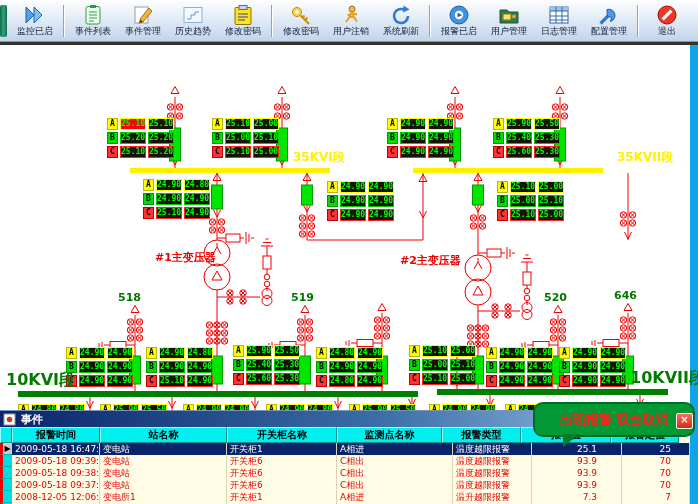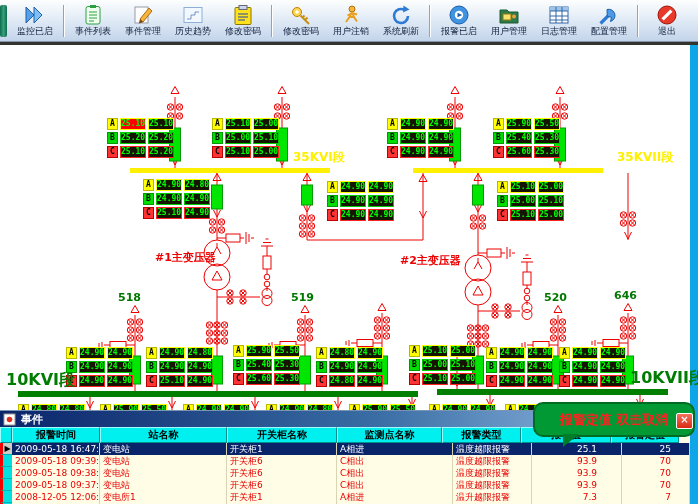--- a/index.html
+++ b/index.html
@@ -787,18 +787,18 @@
           <div class="rcell" style="width: 116px;">A相进</div>
           <div class="rcell" style="width: 79px;">温升越限报警</div>
           <div class="rcell num" style="padding-right: 24px; width: 90px;">7.3</div>
           <div class="rcell num" style="padding-right: 18px; width: 68px;">7</div>
         </div>
       </div>
   </div>
 
   <div class="close-btn">×</div>
 
-  <div class="popup">报警定值 双击取消</div>
+  <div class="popup">出现报警 双击取消</div>
 
   <div class="vscroll">
     <div class="vthumb"></div>
   </div>
 </div>
 
 </body></html>

